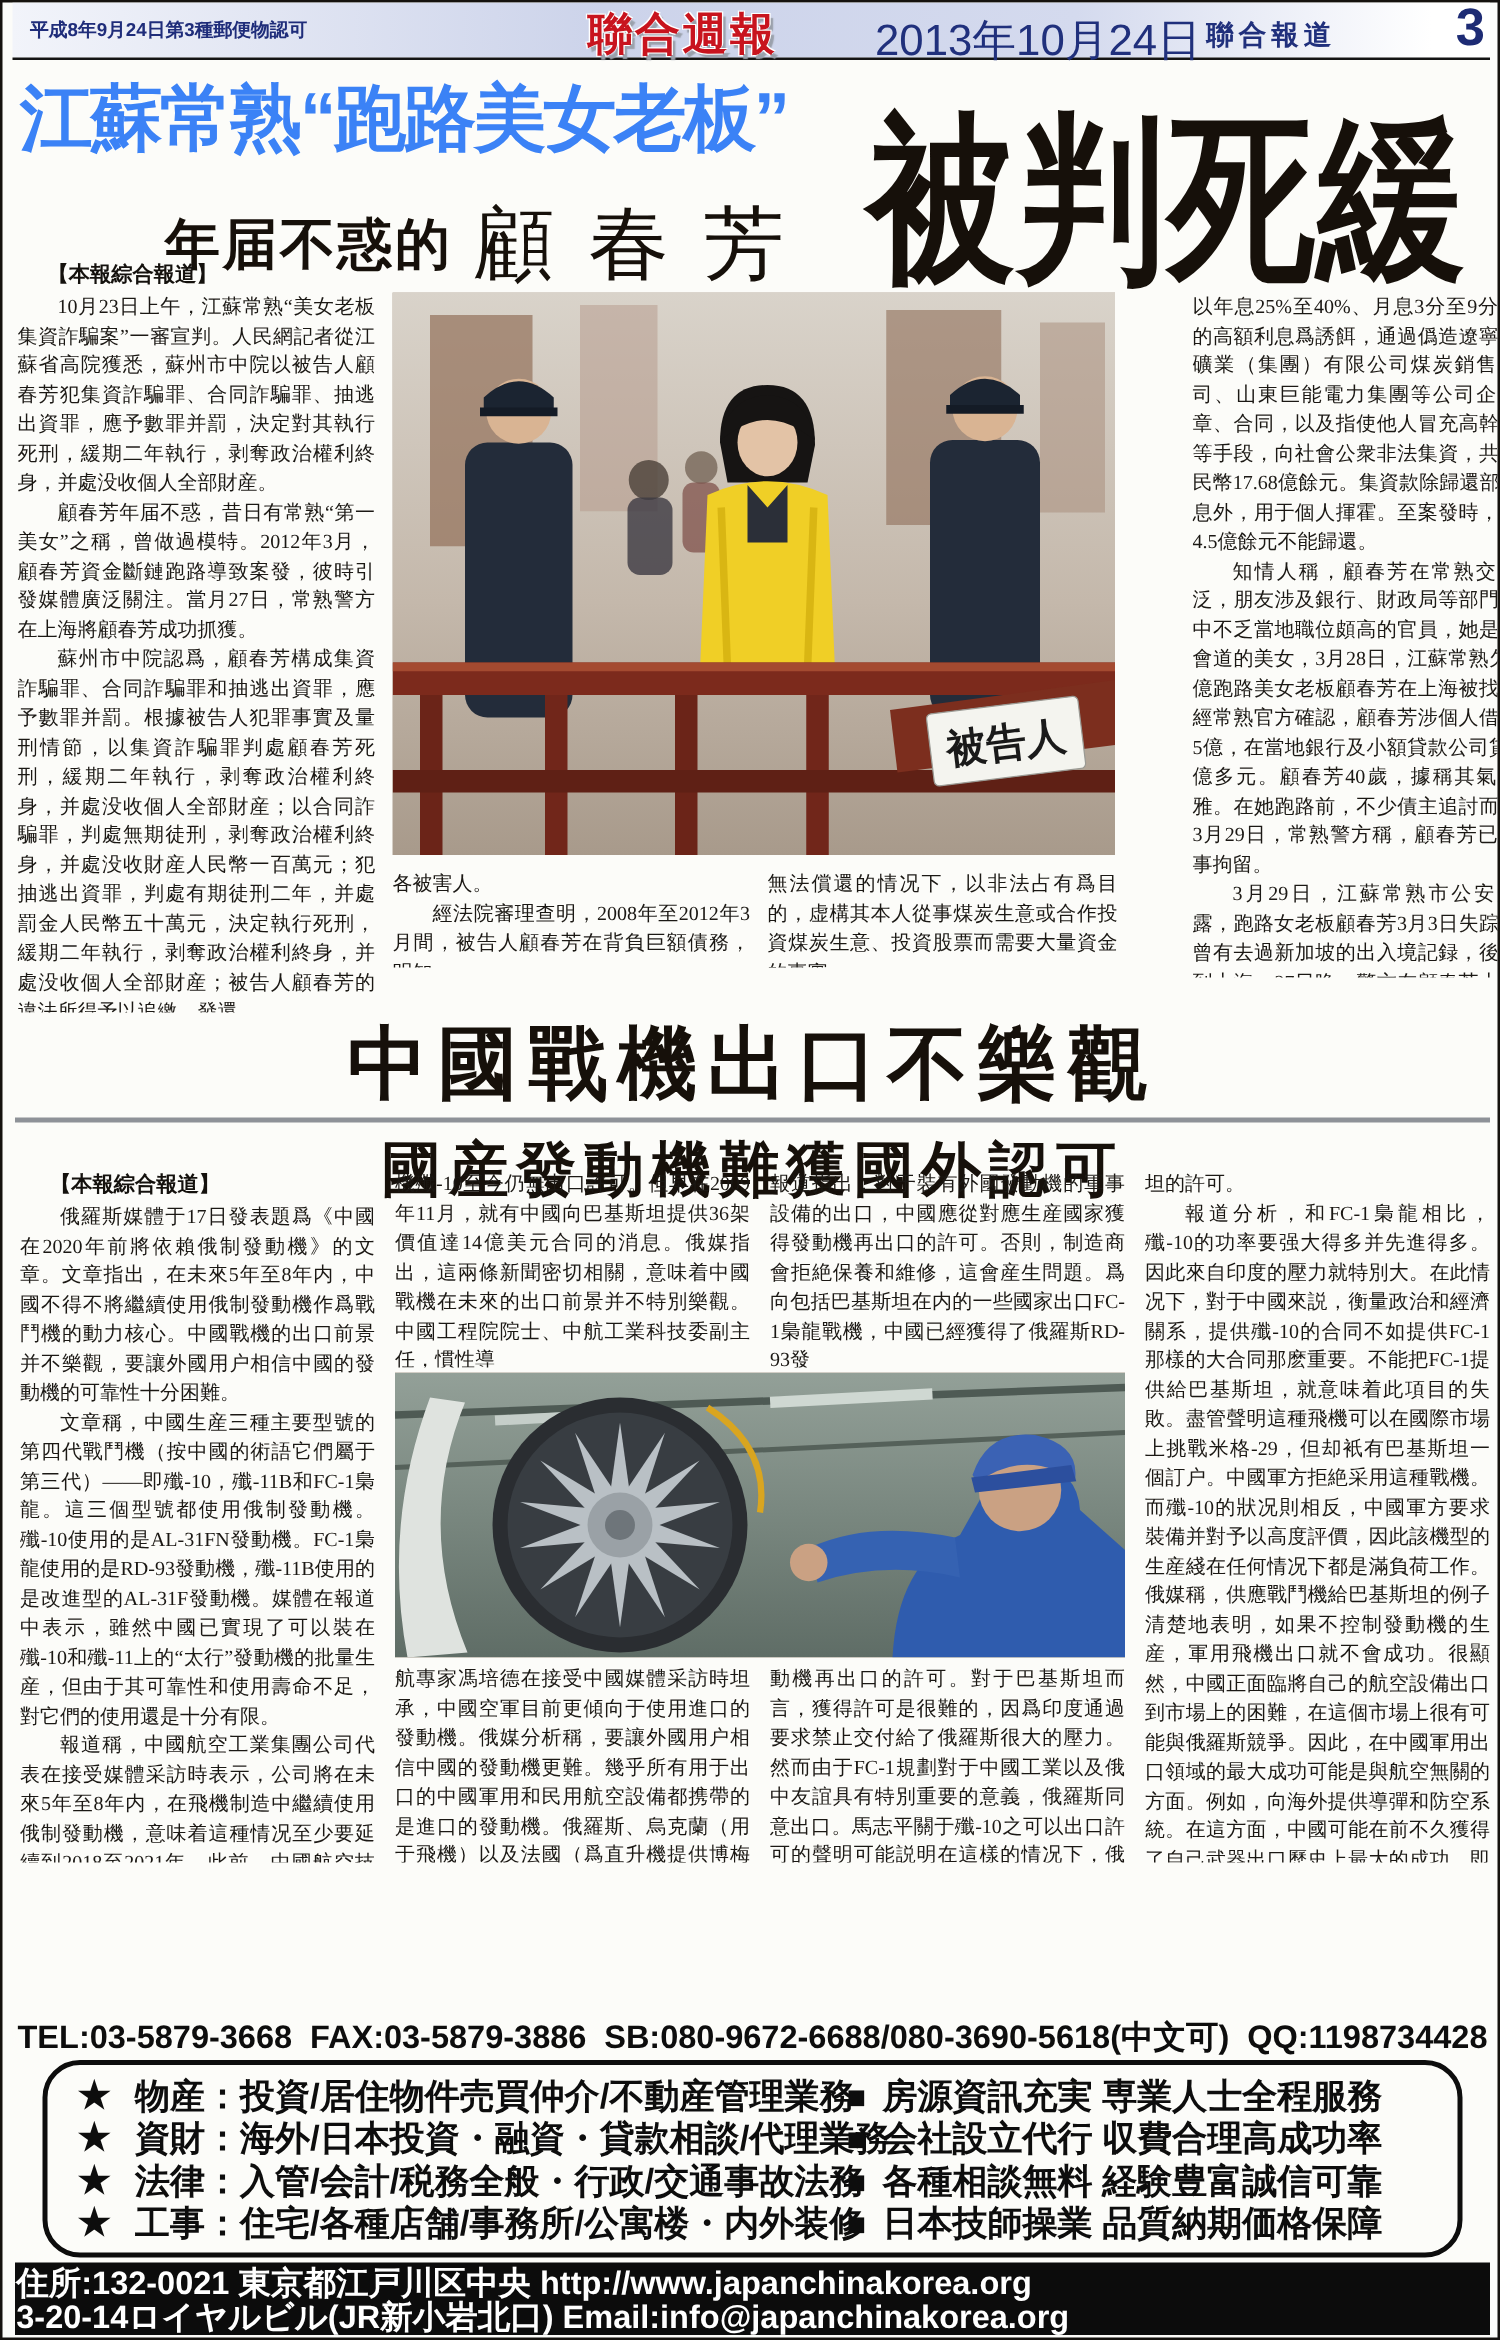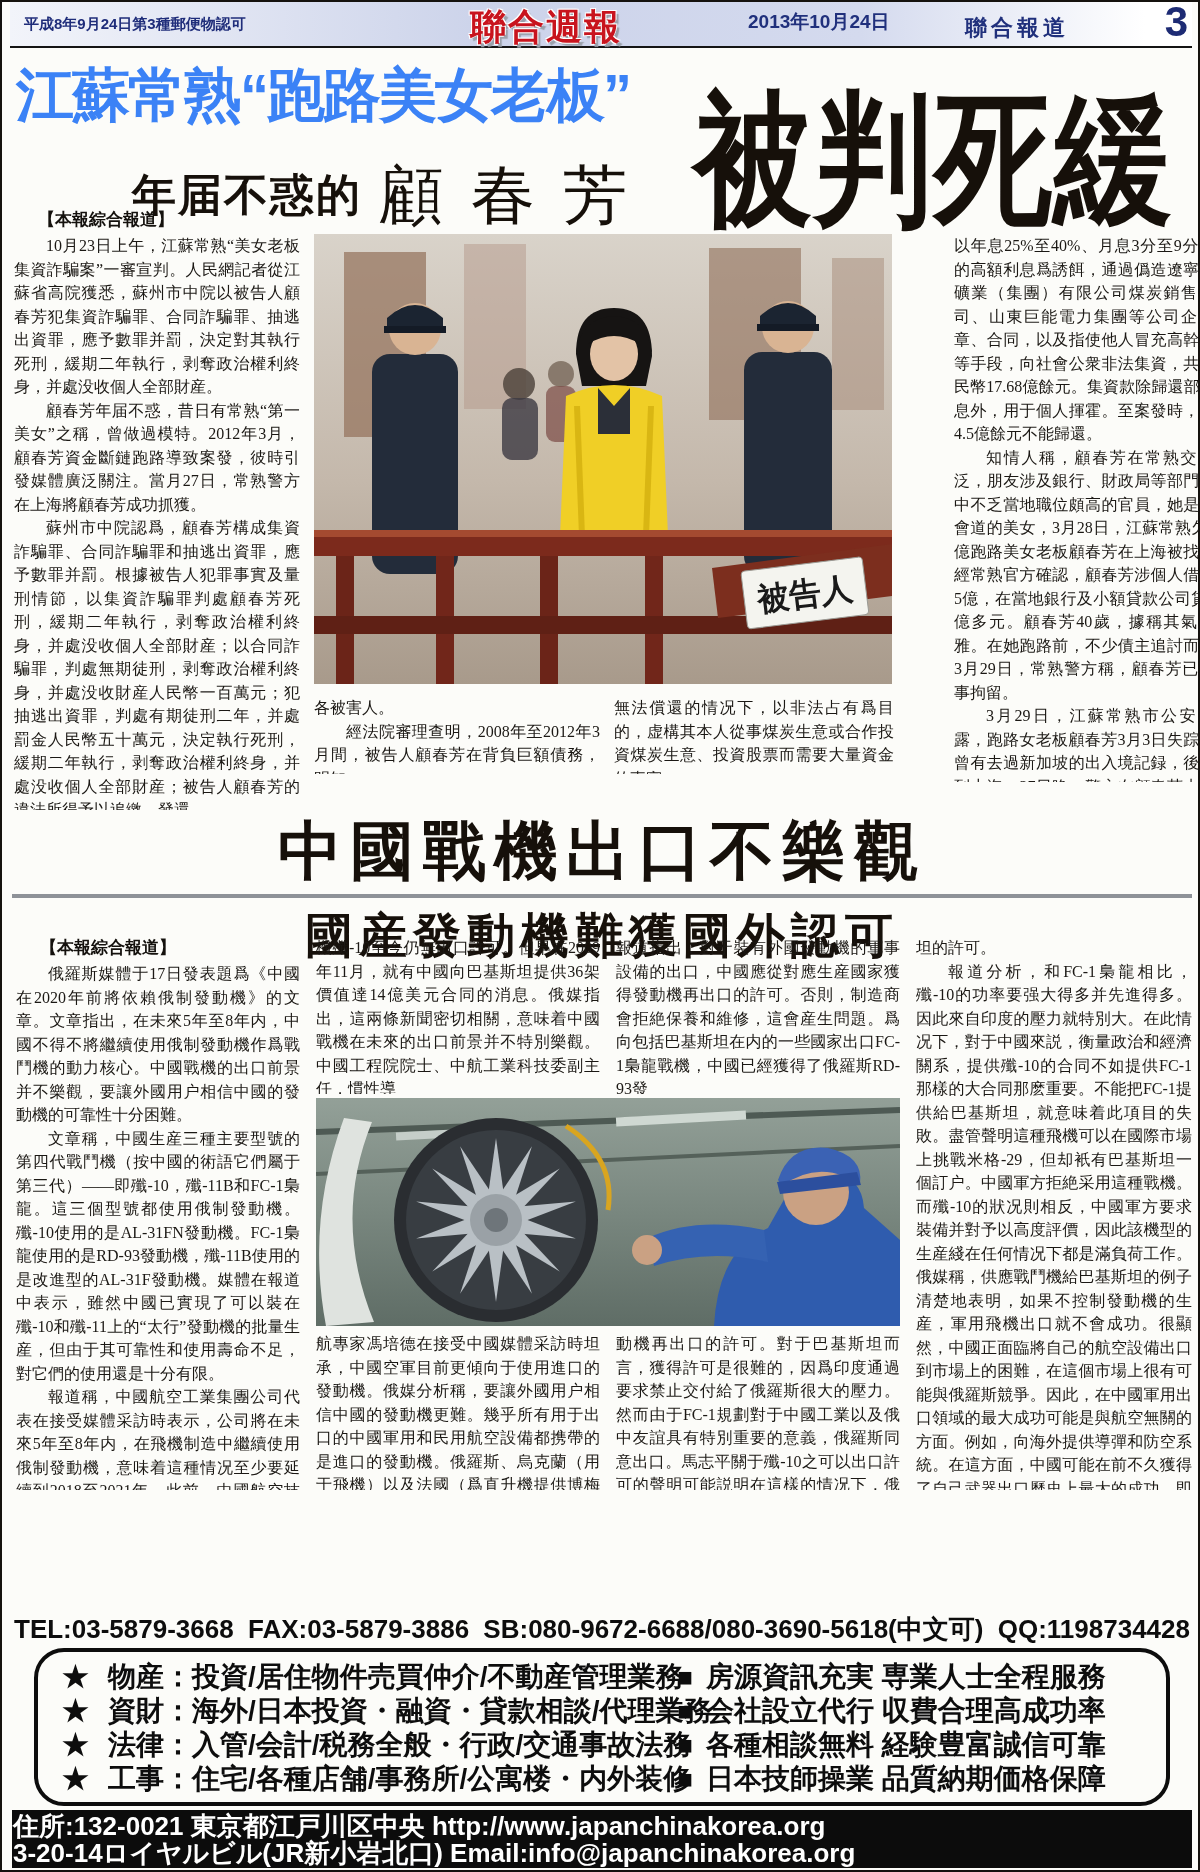--- a/index.html
+++ b/index.html
@@ -7,21 +7,21 @@
         box-sizing:border-box;overflow:hidden;font-family:"Liberation Serif",serif;color:#1b1814;}
   .abs{position:absolute;}
   .sans{font-family:"Liberation Sans",sans-serif;}
 
   
   .header{top:0;left:8px;width:1182px;height:44px;border-bottom:2px solid #141414;
           background:linear-gradient(90deg,#f2f4fa 0%,#ccd3ea 40%,#d4daee 72%,#ffffff 96%);}
   .permit{position:absolute;left:14px;top:13px;font-size:15px;font-weight:bold;color:#1f2d7a;}
   .masthead{position:absolute;left:460px;top:1px;font-size:36px;font-weight:900;color:#c8141e;letter-spacing:2px;
             text-shadow:-1px -1px 0 #fff,1px -1px 0 #fff,-1px 1px 0 #fff,3px 3px 1px #9aa0ab;}
-  .hdate{position:absolute;left:690px;top:7px;font-size:19px;font-weight:bold;color:#20307c;margin-left:48px;}
+  .hdate{position:absolute;left:690px;top:7px;font-size:35px;font-weight:normal;color:#20307c;}
   .hsection{position:absolute;left:955px;top:11px;font-size:22px;color:#20307c;font-weight:bold;letter-spacing:4px;}
   .hpage{position:absolute;right:4px;top:-4px;font-size:42px;font-weight:900;color:#1d2b74;}
 
   
   .hl-main{top:60px;left:14px;width:680px;font-size:58px;font-weight:900;letter-spacing:-2px;color:#3b82f6;line-height:1.15;}
   .hl-subrow{top:150px;left:130px;width:560px;display:flex;align-items:center;gap:17px;}
   .hl-sub{font-size:44px;font-weight:900;color:#16100a;letter-spacing:2px;}
   .hl-name{font-size:64px;font-weight:500;color:#16100a;letter-spacing:28px;font-family:"Liberation Serif",serif;}
   .hl-big{top:62px;left:692px;width:504px;font-size:118px;font-weight:900;color:#16100a;letter-spacing:2px;
           transform:scaleY(1.22);transform-origin:top left;white-space:nowrap;}

